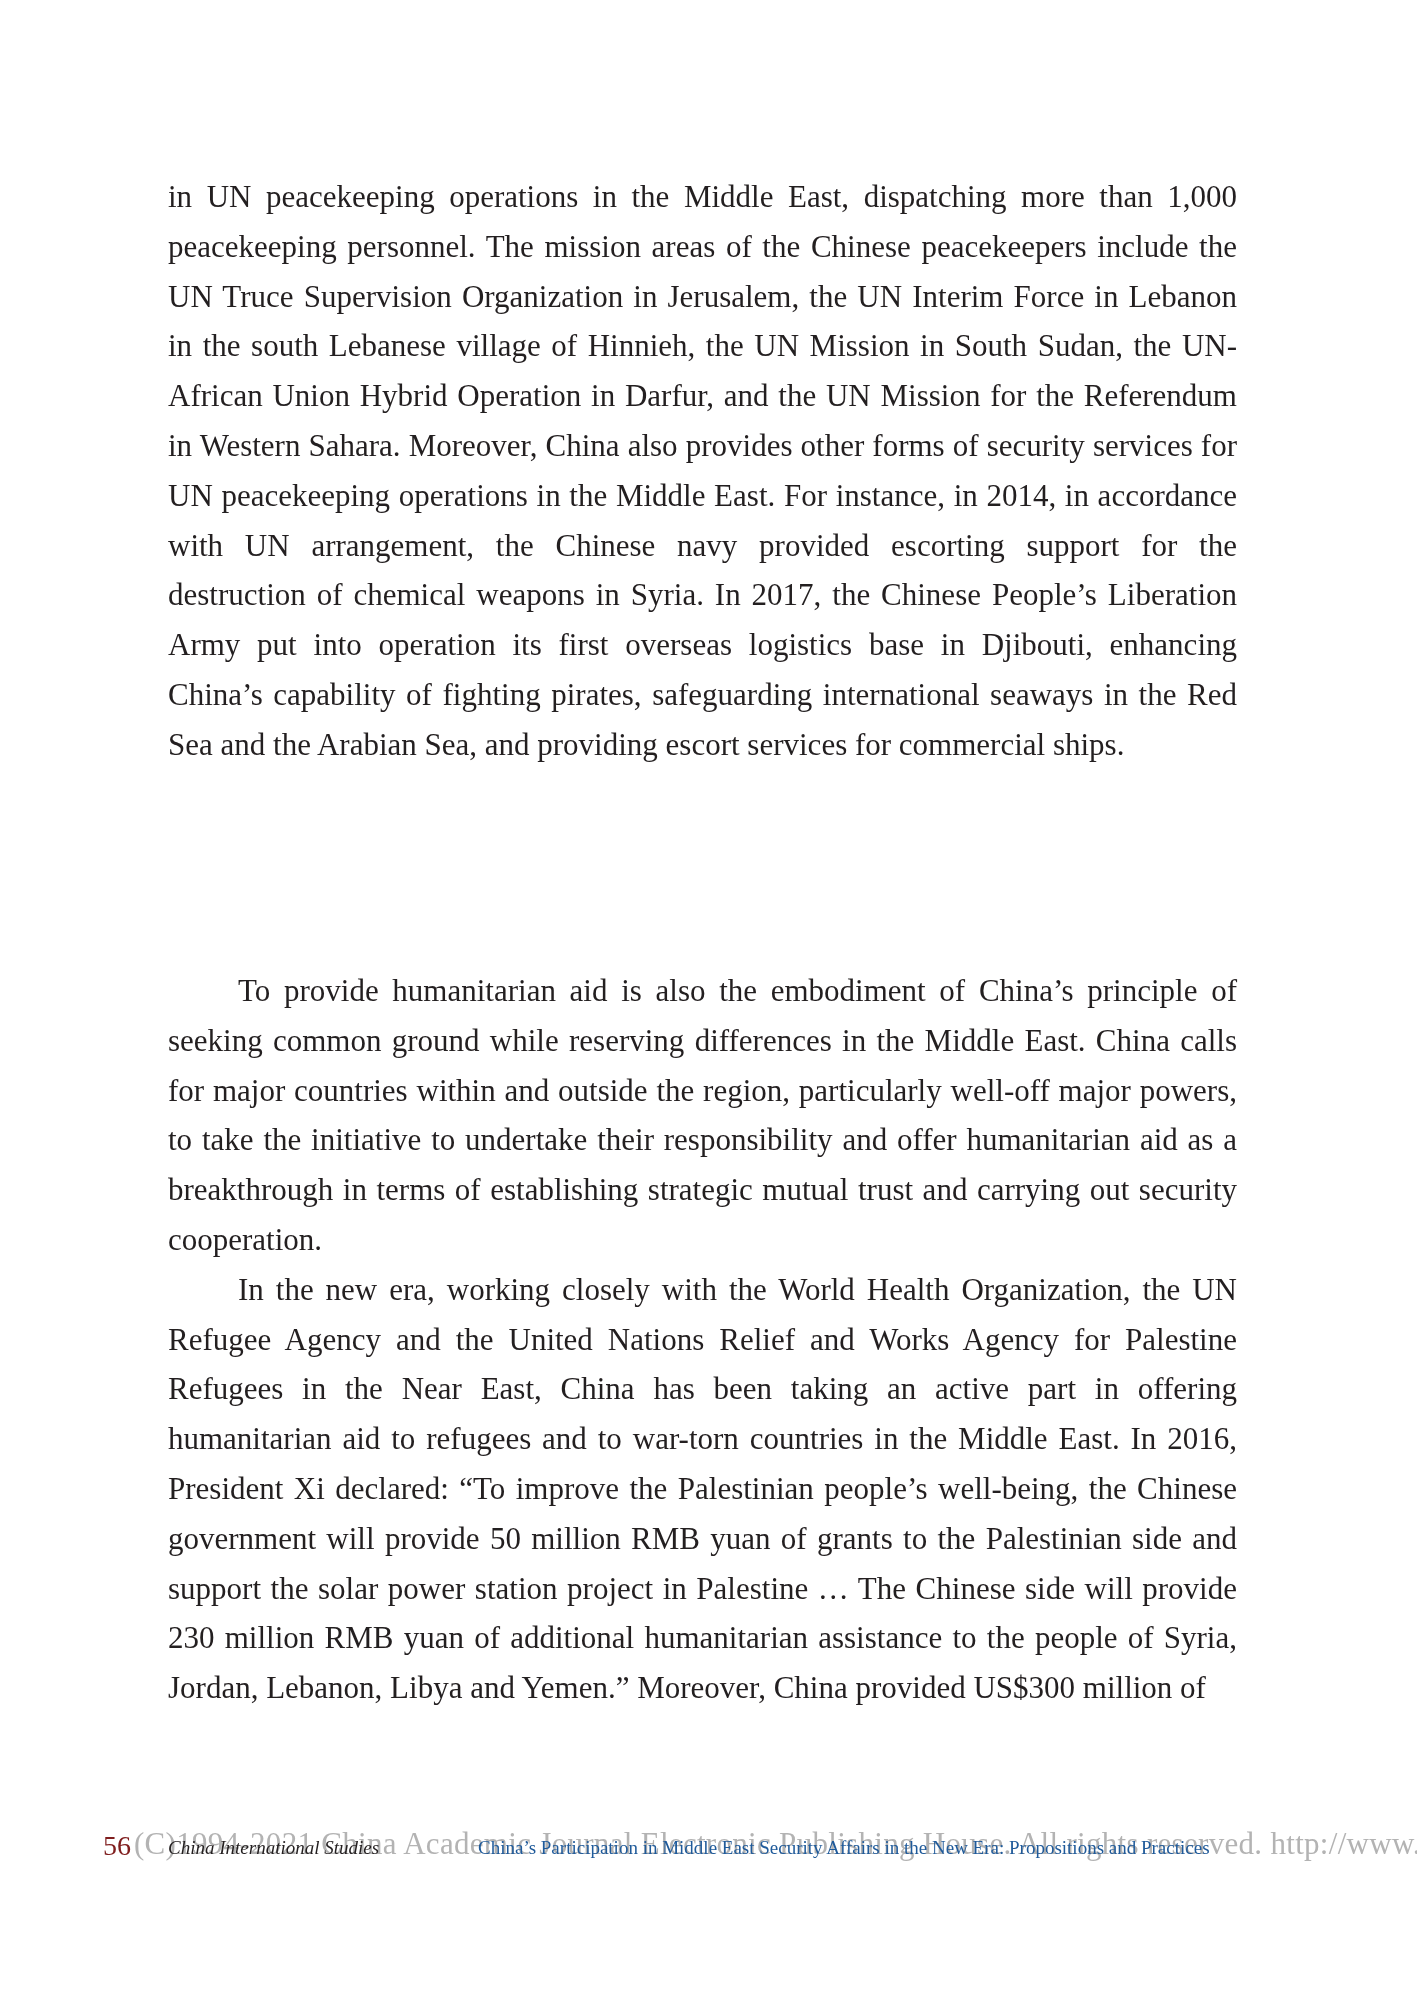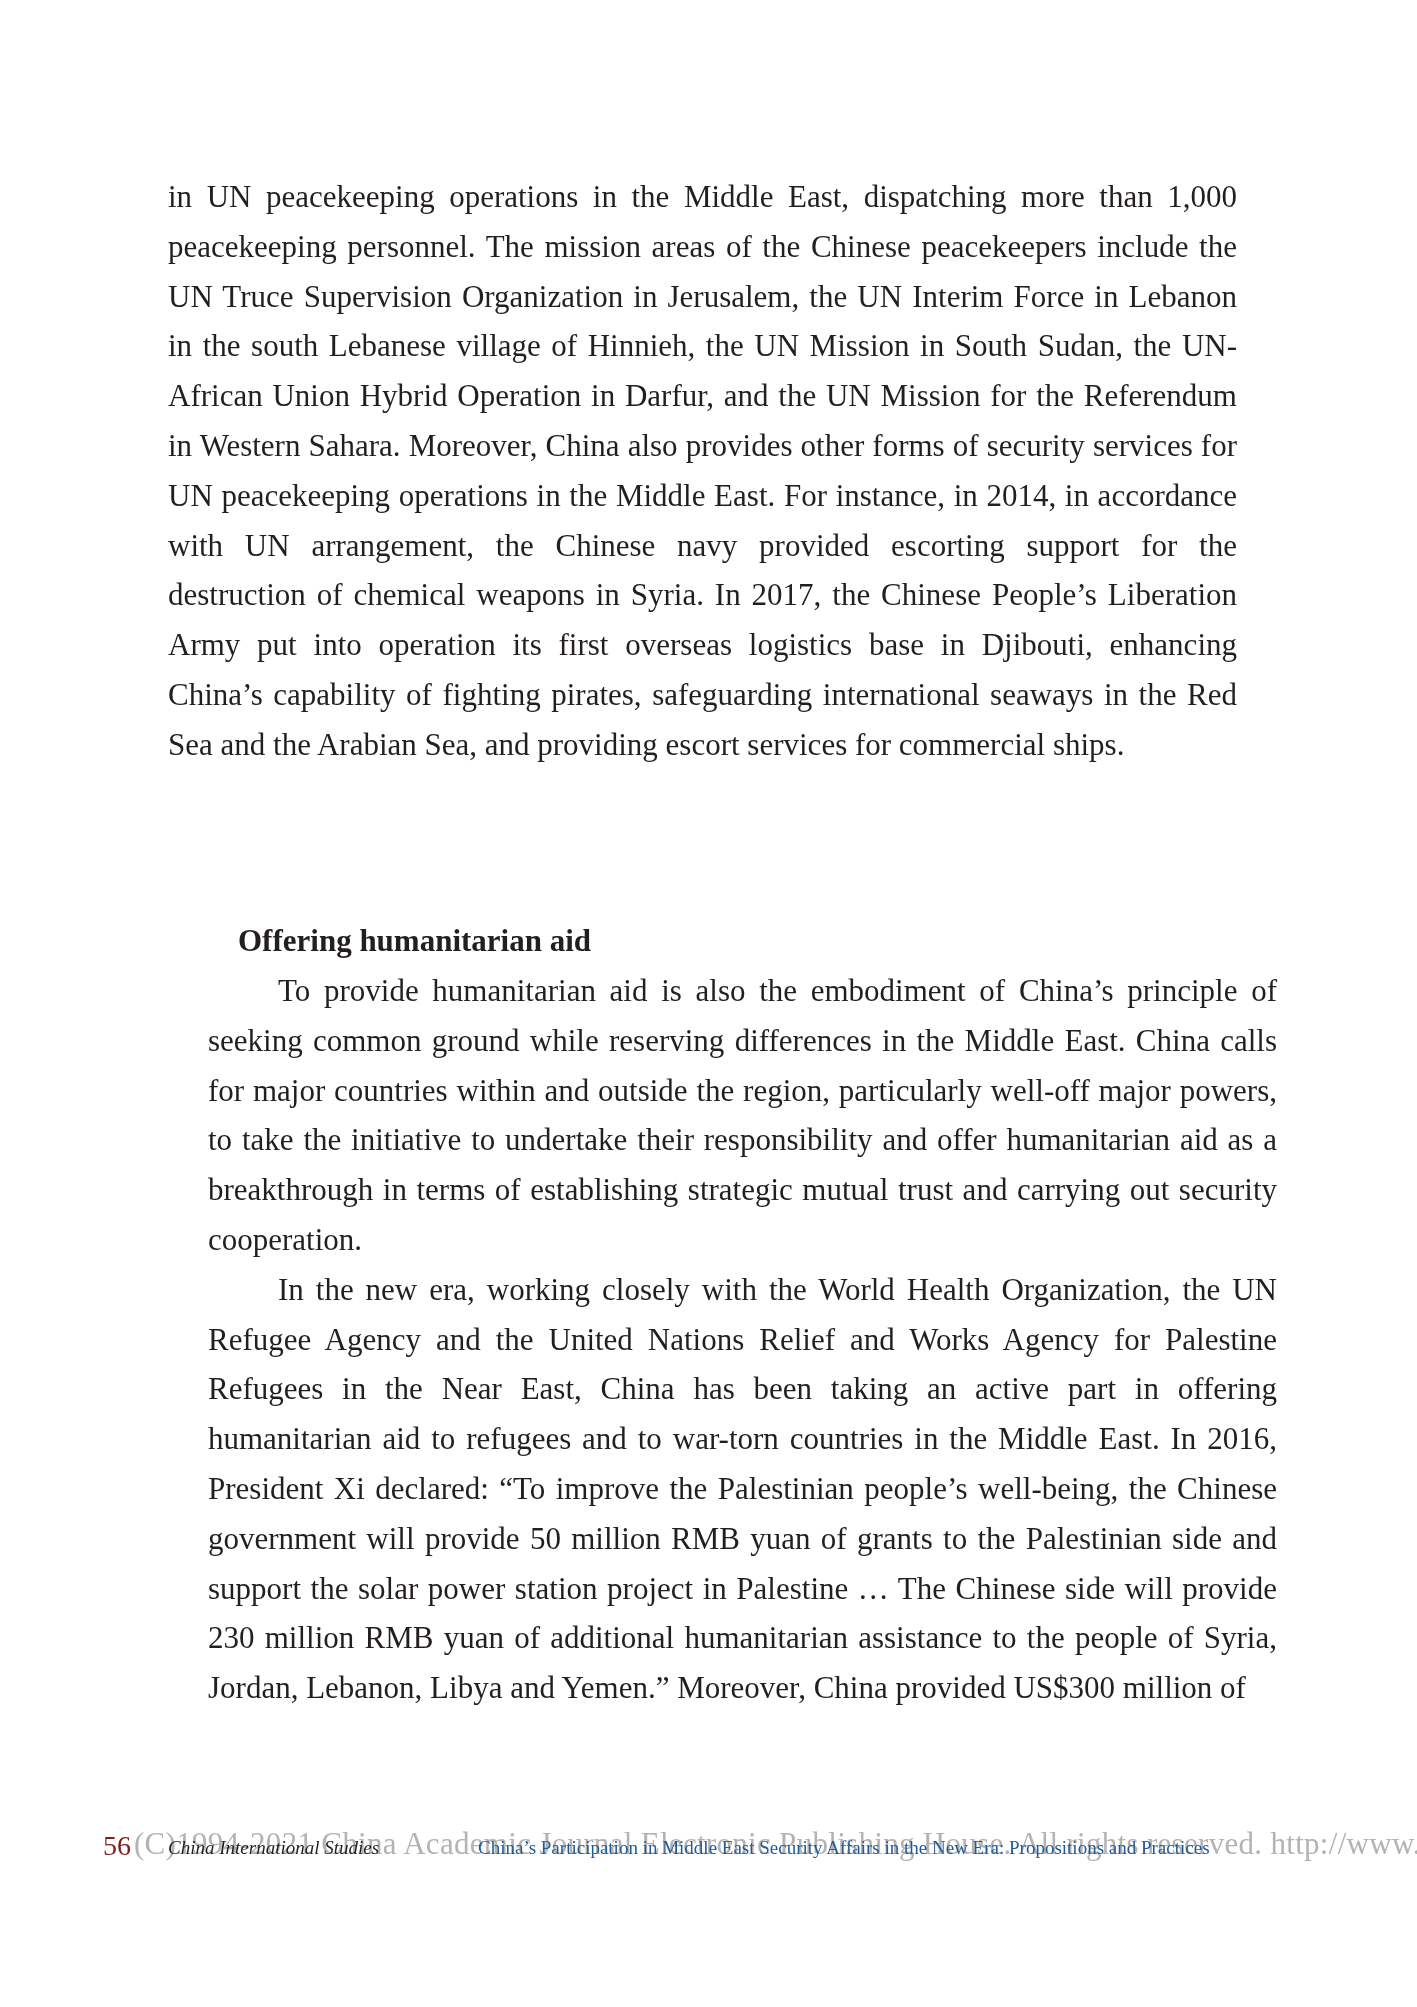--- a/index.html
+++ b/index.html
@@ -41,21 +41,21 @@
     #section-heading {
       position: absolute;
       left: 238px;
       top: 916px;
       font-size: 31px;
       font-weight: bold;
       margin: 0;
       line-height: 50px;
       font-family: "Liberation Serif", "DejaVu Serif", serif;
     }
-    #block-2 { top: 966px; margin-left: 40px; }
+    #block-2 { top: 966px; }
     .footer {
       position: absolute;
       left: 0;
       top: 1824px;
       width: 1417px;
       height: 44px;
     }
     .footer .page-number {
       position: absolute;
       left: 103px;
@@ -103,21 +103,20 @@
   </style>
 </head>
 <body>
 
 <div class="page">
 
   <div class="text-block" id="block-1">
     <p class="para">in UN peacekeeping operations in the Middle East, dispatching more than 1,000 peacekeeping personnel. The mission areas of the Chinese peacekeepers include the UN Truce Supervision Organization in Jerusalem, the UN Interim Force in Lebanon in the south Lebanese village of Hinnieh, the UN Mission in South Sudan, the UN-African Union Hybrid Operation in Darfur, and the UN Mission for the Referendum in Western Sahara. Moreover, China also provides other forms of security services for UN peacekeeping operations in the Middle East. For instance, in 2014, in accordance with UN arrangement, the Chinese navy provided escorting support for the destruction of chemical weapons in Syria. In 2017, the Chinese People’s Liberation Army put into operation its first overseas logistics base in Djibouti, enhancing China’s capability of fighting pirates, safeguarding international seaways in the Red Sea and the Arabian Sea, and providing escort services for commercial ships.</p>
   </div>
 
-  <h3 id="section-heading">Offering humanitarian aid</h3>
 
   <div class="text-block" id="block-2">
     <p class="para indent">To provide humanitarian aid is also the embodiment of China’s principle of seeking common ground while reserving differences in the Middle East. China calls for major countries within and outside the region, particularly well-off major powers, to take the initiative to undertake their responsibility and offer humanitarian aid as a breakthrough in terms of establishing strategic mutual trust and carrying out security cooperation.</p>
     <p class="para indent">In the new era, working closely with the World Health Organization, the UN Refugee Agency and the United Nations Relief and Works Agency for Palestine Refugees in the Near East, China has been taking an active part in offering humanitarian aid to refugees and to war-torn countries in the Middle East. In 2016, President Xi declared: “To improve the Palestinian people’s well-being, the Chinese government will provide 50 million RMB yuan of grants to the Palestinian side and support the solar power station project in Palestine … The Chinese side will provide 230 million RMB yuan of additional humanitarian assistance to the people of Syria, Jordan, Lebanon, Libya and Yemen.” Moreover, China provided US$300 million of</p>
   </div>
 
   <div class="footer">
     <span class="watermark">(C)1994-2021 China Academic Journal Electronic Publishing House. All rights reserved.    http://www.cnki</span>
     <span class="page-number">56</span>
     <span class="journal-name">China International Studies</span>

